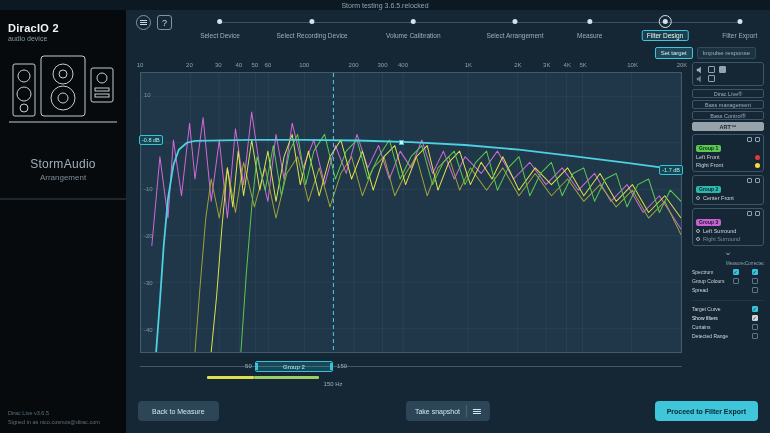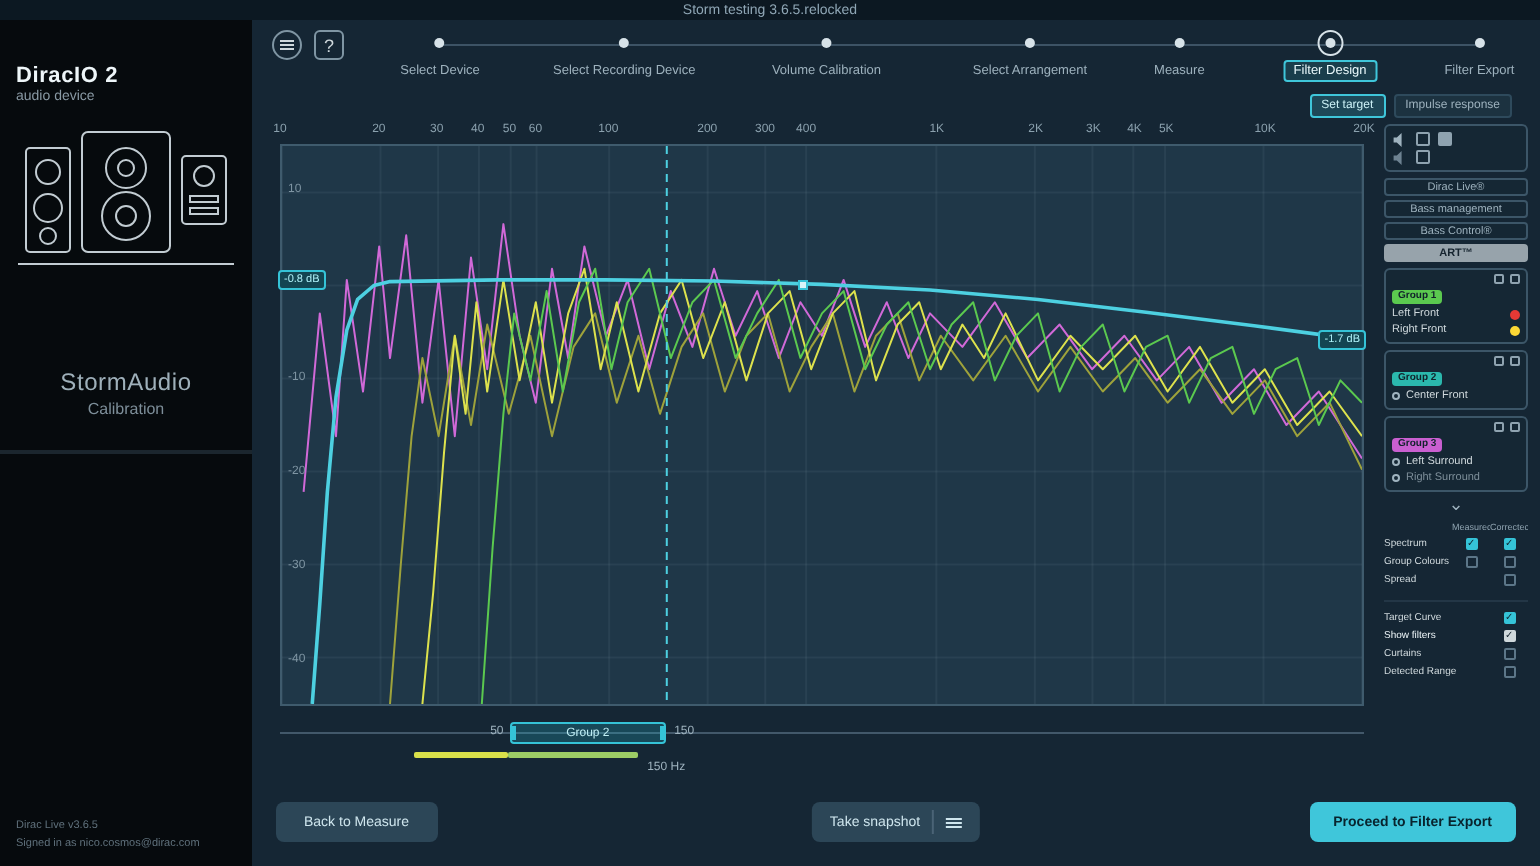--- a/index.html
+++ b/index.html
@@ -6,25 +6,25 @@
   html,body{width:770px;height:433px;overflow:hidden;background:#0b141c;
     font-family:"Liberation Sans",sans-serif;-webkit-font-smoothing:antialiased}
   .app{position:relative;width:770px;height:433px;background:#152634;color:#cfd8dc}
 
   
   .titlebar{position:absolute;left:0;top:0;width:100%;height:10px;background:#0c1822;
     display:flex;align-items:center;justify-content:center;font-size:7px;color:#8fa6b5;z-index:5}
 
   
   .sidebar{position:absolute;left:0;top:10px;bottom:0;width:126px;background:#060a0d;z-index:4}
-  .brand{padding:22px 8px 2px 8px}
+  .brand{padding:12px 8px 2px 8px}
   .brand-name{font-size:11px;font-weight:bold;color:#eef6f9;letter-spacing:.3px}
   .brand-sub{font-size:7px;color:#8a9aa5;margin-top:1px}
   .illus{display:block;margin:6px auto 0 auto}
-  .device{margin-top:44px;text-align:center}
+  .device{margin-top:27px;text-align:center}
   .device-1{font-size:12px;color:#9fb0ba;letter-spacing:.3px}
   .device-2{font-size:8px;color:#7d8e99;margin-top:2px}
   .side-div{height:1px;background:#1b262e;margin:16px 0 0 0}
   .side-item{font-size:8px;color:#9fb0ba;padding:10px 0 10px 14px;cursor:pointer}
   .side-footer{position:absolute;left:8px;bottom:6px;font-size:5.5px;color:#5f707b;line-height:1.6}
 
   
   .topnav{position:absolute;left:126px;top:10px;width:644px;height:52px}
   .icon-btn{position:absolute;top:5px;width:15px;height:15px;border:1px solid #7f95a3;
     color:#cfd8dc;display:flex;align-items:center;justify-content:center;cursor:pointer;background:transparent}
@@ -136,21 +136,21 @@
       <circle cx="56" cy="48" r="12"></circle>
         <circle cx="56" cy="48" r="5"></circle>
       <rect x="84" y="18" width="22" height="34" rx="2"></rect>
       <circle cx="95" cy="28" r="5"></circle>
       <rect x="88" y="38" width="14" height="3"></rect>
         <rect x="88" y="44" width="14" height="3"></rect>
       <line x1="2" y1="72" x2="110" y2="72"></line>
     </svg>
     <div class="device">
       <div class="device-1">StormAudio</div>
-      <div class="device-2">Calibration</div>
+      <div class="device-2">Arrangement</div>
     </div>
     <div class="side-div"></div>
     <div class="side-div" style="margin-top:0"></div>
     <div class="side-footer">
       <div>Dirac Live v3.6.5</div>
       <div>Signed in as nico.cosmos@dirac.com</div>
     </div>
   </aside>
 
   <div class="topnav">

